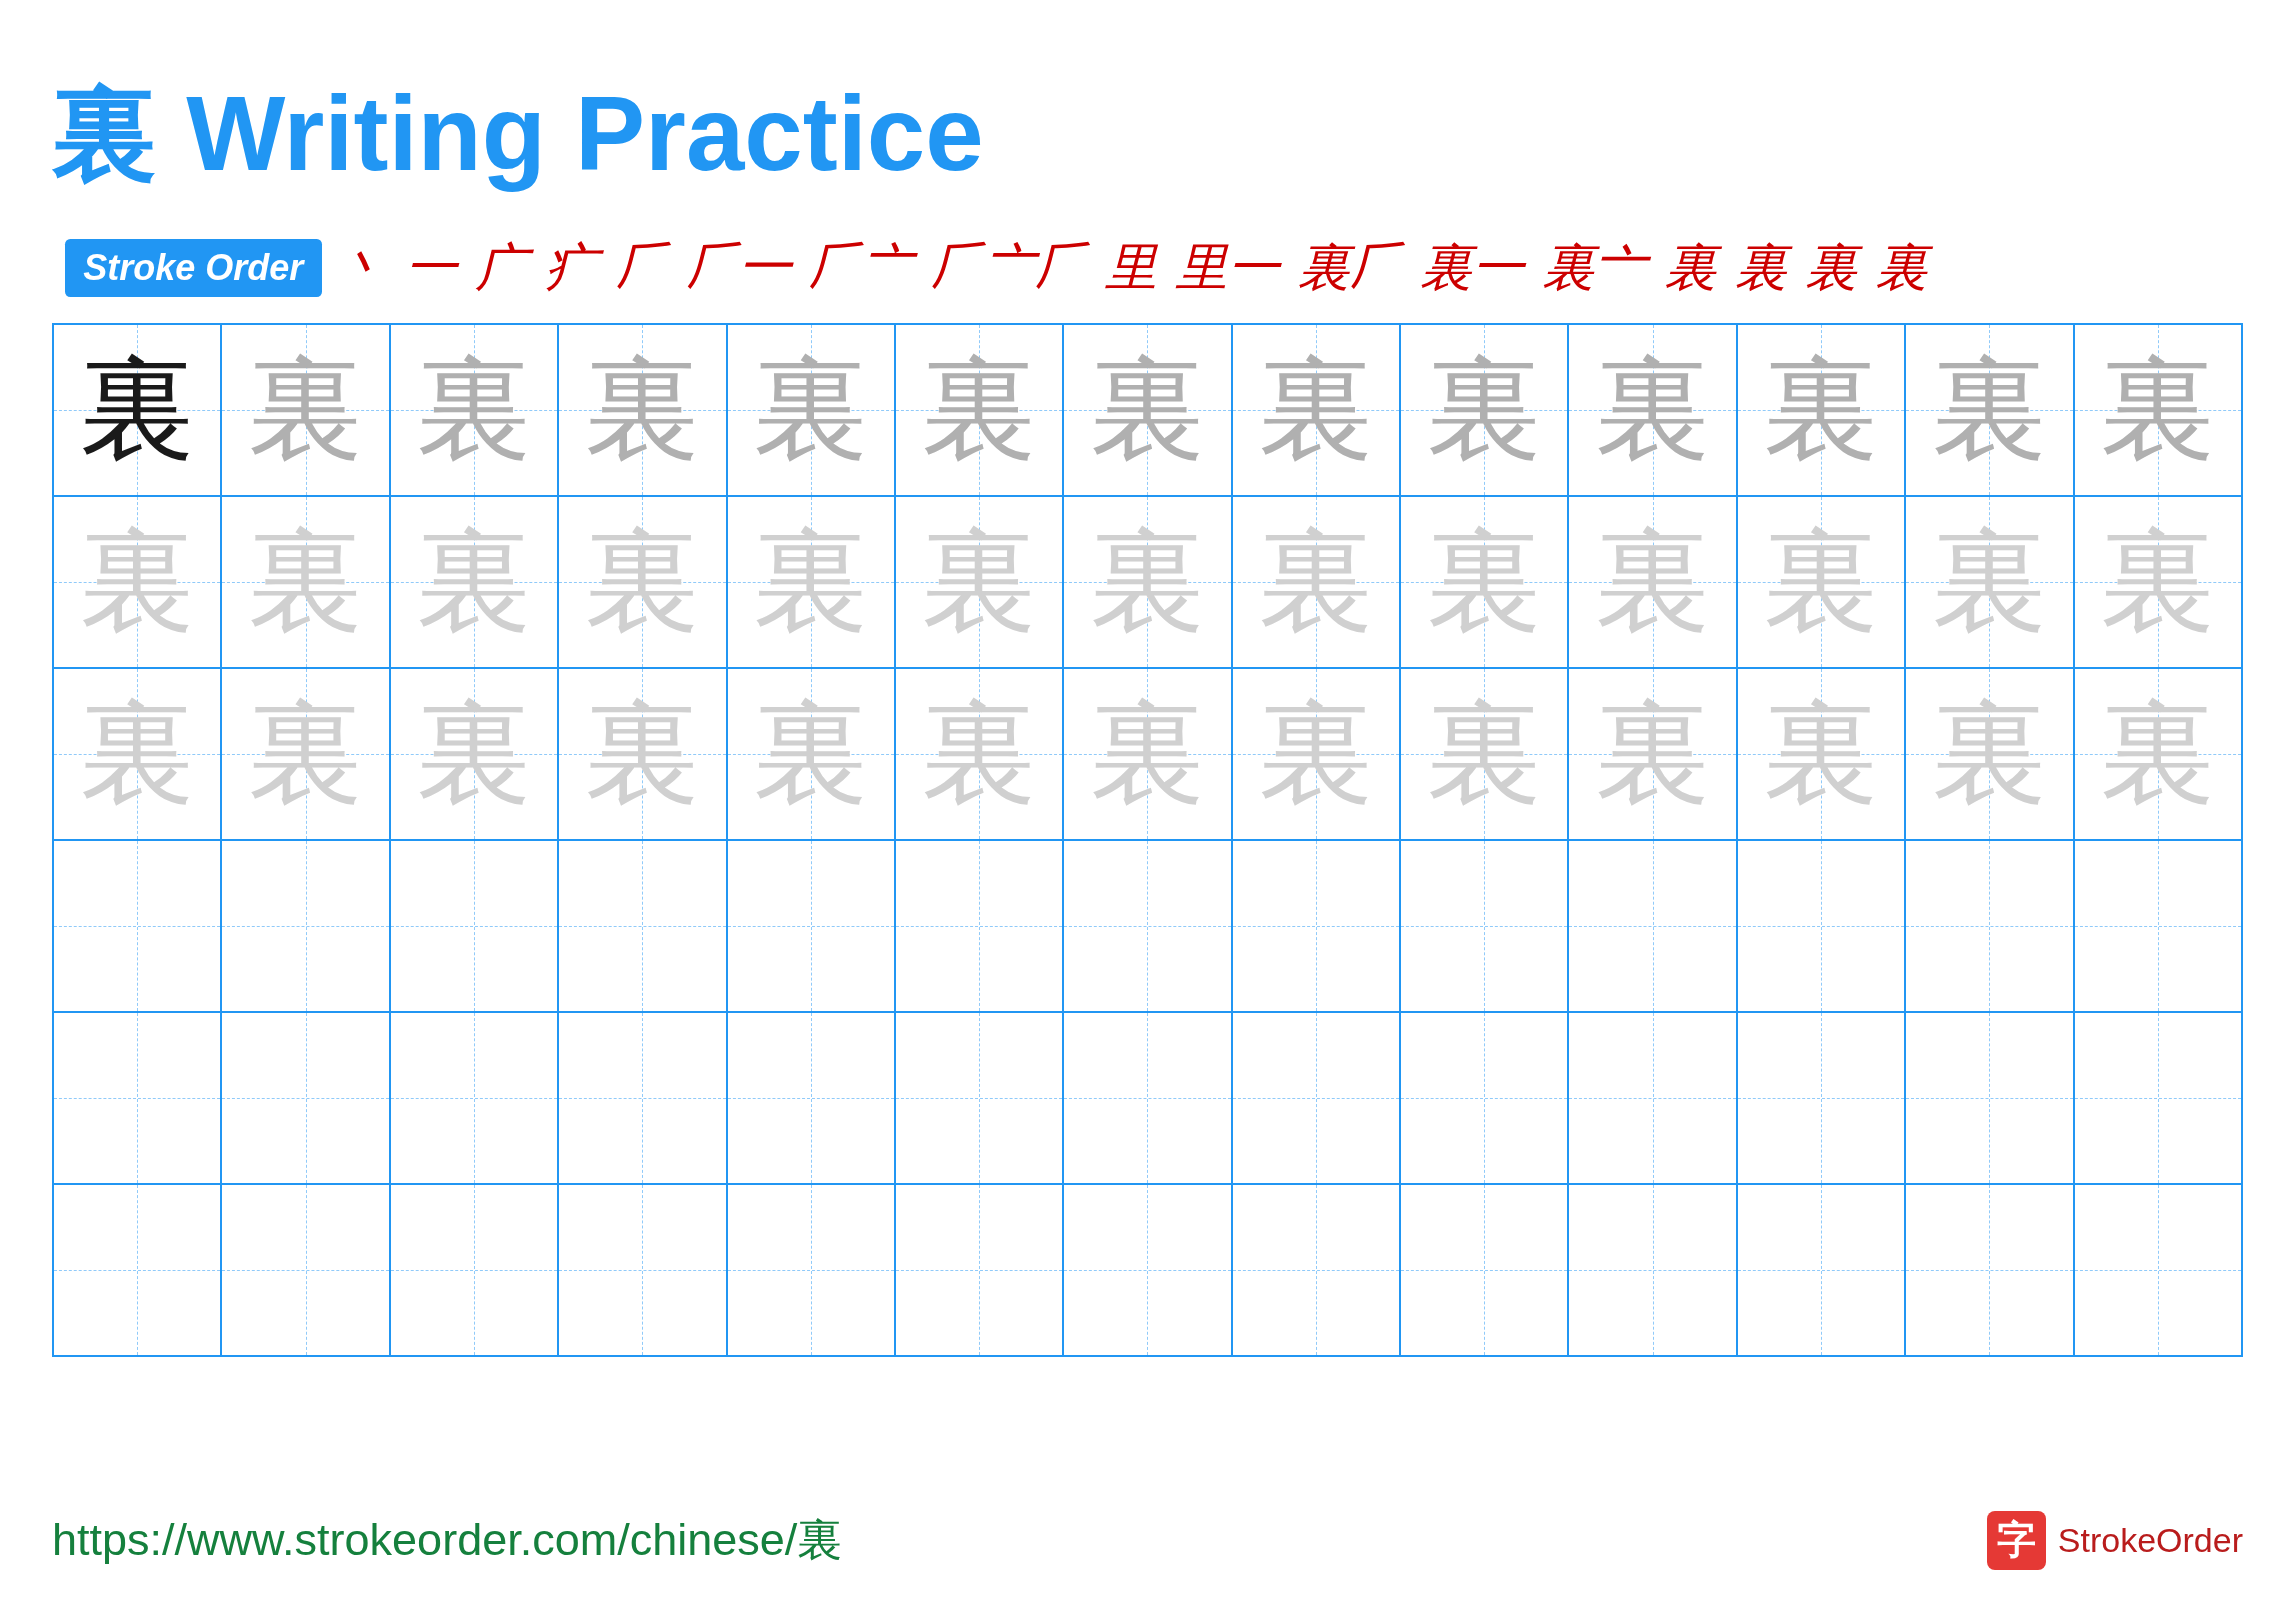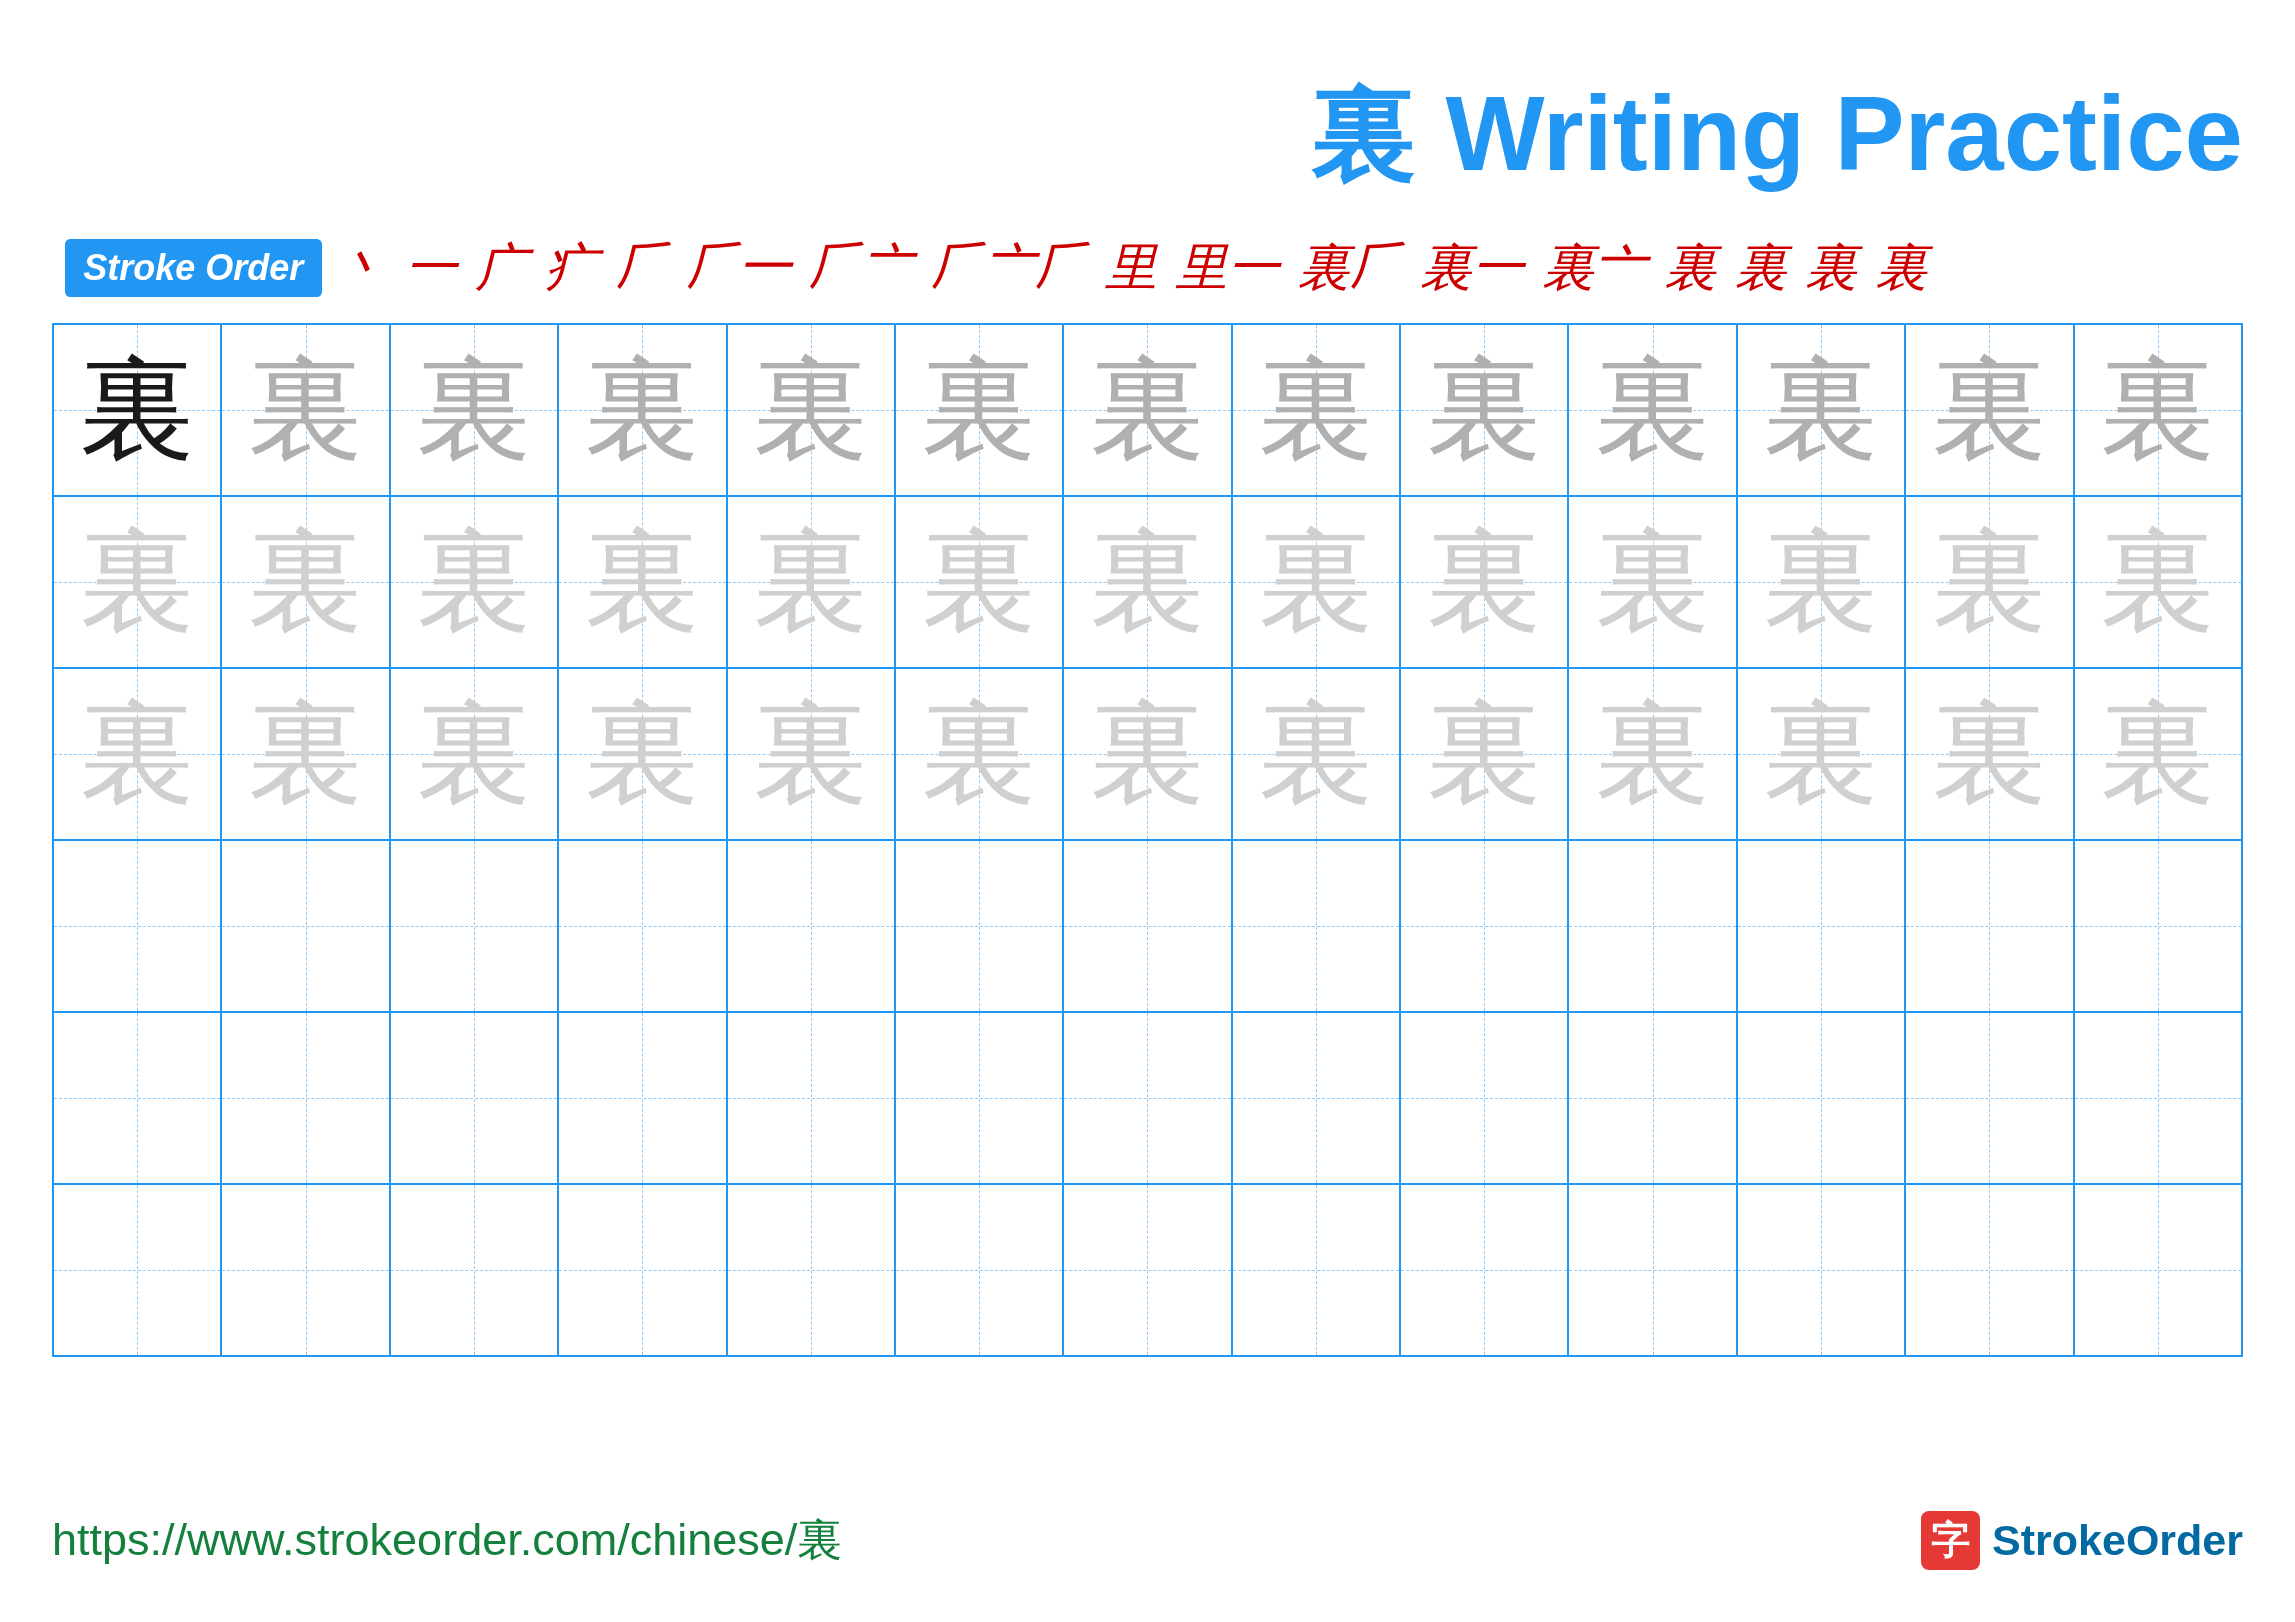--- a/index.html
+++ b/index.html
@@ -15,21 +15,21 @@
     .page {
       width: 2295px;
       height: 1622px;
       background: #fff;
       position: relative;
       padding: 39px 52px;
     }
 
     
     .title-section {
-      text-align: right;
+      text-align: left;
       margin-bottom: 33px;
       margin-top: 26px;
     }
     .title-section h1 {
       font-size: 105px;
       font-weight: bold;
       color: #2196F3;
       font-family: Arial, sans-serif;
     }
     .title-char {
@@ -158,23 +158,23 @@
       border-radius: 7.9px;
       display: flex;
       align-items: center;
       justify-content: center;
       color: #fff;
       font-size: 39px;
       font-weight: bold;
       font-family: serif;
     }
     .footer-logo-text {
-      font-size: 43px;
-      font-weight: bold;
-      color: #0369a1;
+      font-size: 34px;
+      font-weight: normal;
+      color: #b91c1c;
     }
   </style>
 </head>
 <body>
 
 <div class="page">
 
   <div class="title-section">
     <h1>
       <span class="title-char">裏</span><span class="title-text"> Writing Practice</span>

